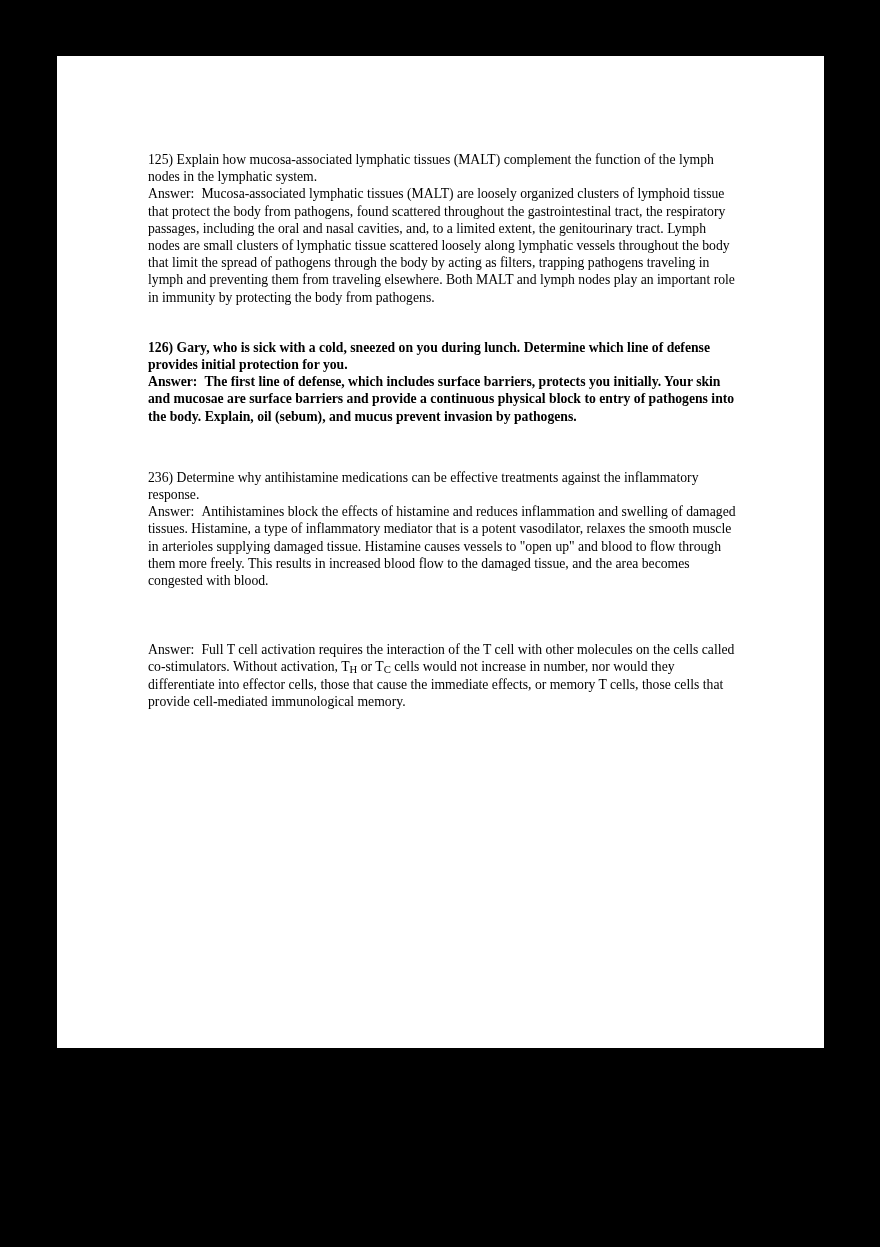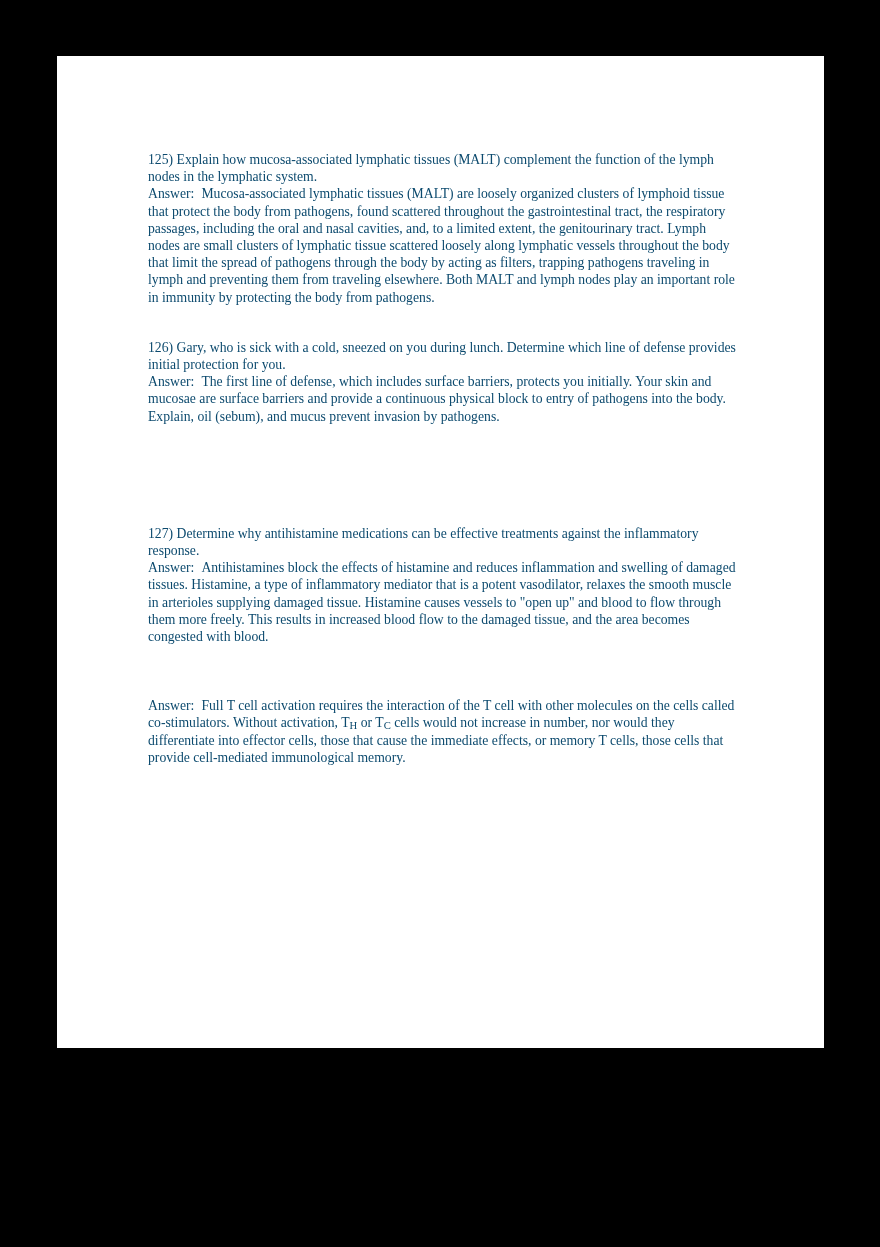--- a/index.html
+++ b/index.html
@@ -18,34 +18,34 @@
     left: 57px;
     top: 56px;
     width: 767px;
     height: 992px;
     background: #ffffff;
     box-sizing: border-box;
     padding: 95px 90px 0 91px;
   }
   .content {
     width: 588px;
-    color: #0c4a6e;
+    color: #000000;
     font-size: 13.7px;
     line-height: 17.2px;
     text-align: left;
   }
   .qa-block {
     margin: 0;
   }
   .qa-block p {
     margin: 0;
     padding: 0;
   }
   .qa-block.q125 { margin-bottom: 33px; }
-  .qa-block.q126 { margin-bottom: 100px; }
+  .qa-block.q126 { margin-bottom: 44px; font-weight: bold; }
   .qa-block.q127 { margin-bottom: 52px; }
   .answer-label {
     margin-right: 7px;
   }
   sub.tcell-sub {
     font-size: 0.78em;
     vertical-align: -0.18em;
     line-height: 0;
   }
 </style>
@@ -61,21 +61,21 @@
       <p><span class="answer-label">Answer:</span><span>Mucosa-associated lymphatic tissues (MALT) are loosely organized clusters of lymphoid tissue that protect the body from pathogens, found scattered throughout the gastrointestinal tract, the respiratory passages, including the oral and nasal cavities, and, to a limited extent, the genitourinary tract. Lymph nodes are small clusters of lymphatic tissue scattered loosely along lymphatic vessels throughout the body that limit the spread of pathogens through the body by acting as filters, trapping pathogens traveling in lymph and preventing them from traveling elsewhere. Both MALT and lymph nodes play an important role in immunity by protecting the body from pathogens.</span></p>
     </div>
 
     <div class="qa-block q126">
       <p><span>126)</span>
         <span>Gary, who is sick with a cold, sneezed on you during lunch. Determine which line of defense provides initial protection for you.</span></p>
       <p><span class="answer-label">Answer:</span><span>The first line of defense, which includes surface barriers, protects you initially. Your skin and mucosae are surface barriers and provide a continuous physical block to entry of pathogens into the body. Explain, oil (sebum), and mucus prevent invasion by pathogens.</span></p>
     </div>
 
     <div class="qa-block q127">
-      <p><span>127)</span>
+      <p><span>236)</span>
         <span>Determine why antihistamine medications can be effective treatments against the inflammatory response.</span></p>
       <p><span class="answer-label">Answer:</span><span>Antihistamines block the effects of histamine and reduces inflammation and swelling of damaged tissues. Histamine, a type of inflammatory mediator that is a potent vasodilator, relaxes the smooth muscle in arterioles supplying damaged tissue. Histamine causes vessels to "open up" and blood to flow through them more freely. This results in increased blood flow to the damaged tissue, and the area becomes congested with blood.</span></p>
     </div>
 
     <div class="qa-block q128">
       <p><span class="answer-label">Answer:</span><span>Full T cell activation requires the interaction of the T cell with other molecules on the cells called co-stimulators. Without activation, T<sub class="tcell-sub">H</sub> or T<sub class="tcell-sub">C</sub> cells would not increase in number, nor would they differentiate into effector cells, those that cause the immediate effects, or memory T cells, those cells that provide cell-mediated immunological memory.</span></p>
     </div>
 
   </div>
 </div>

